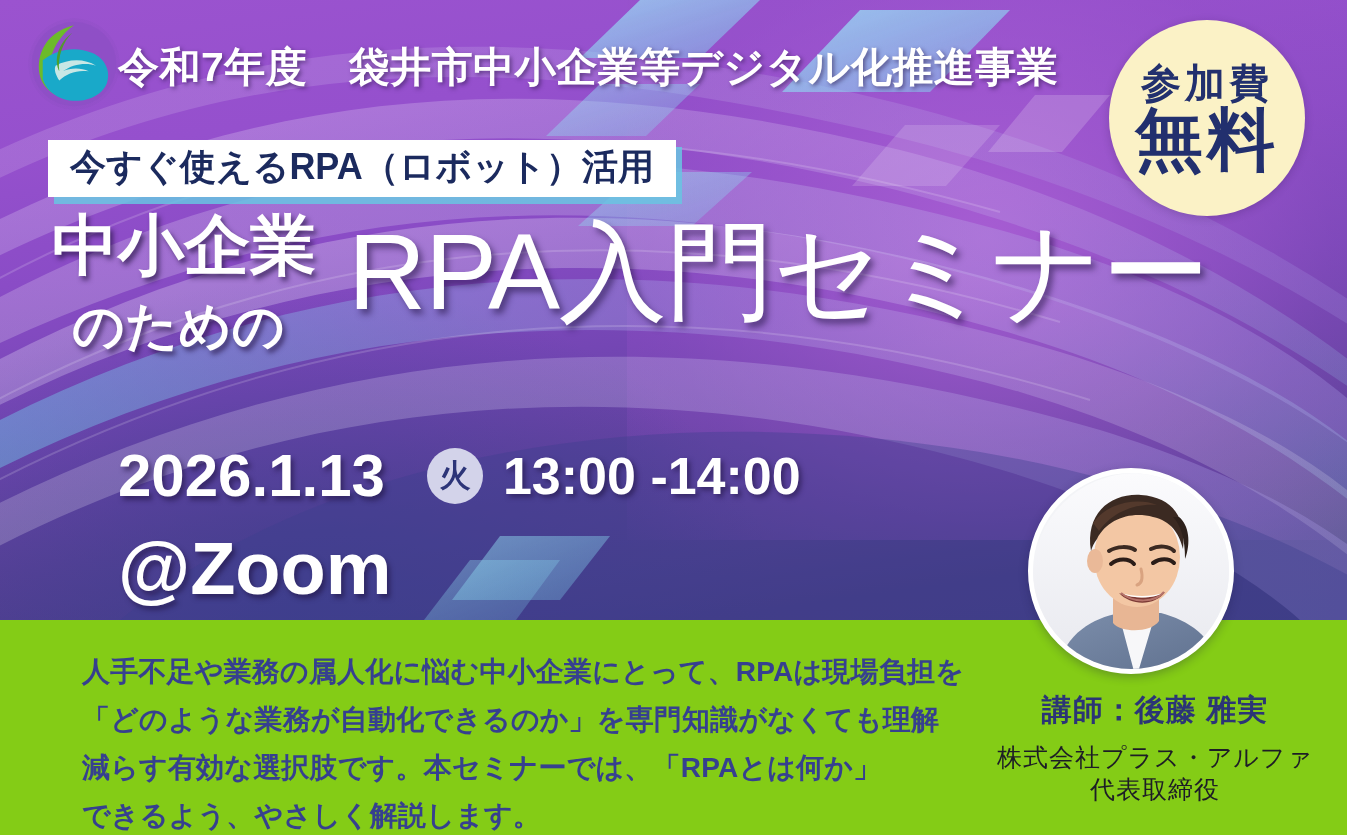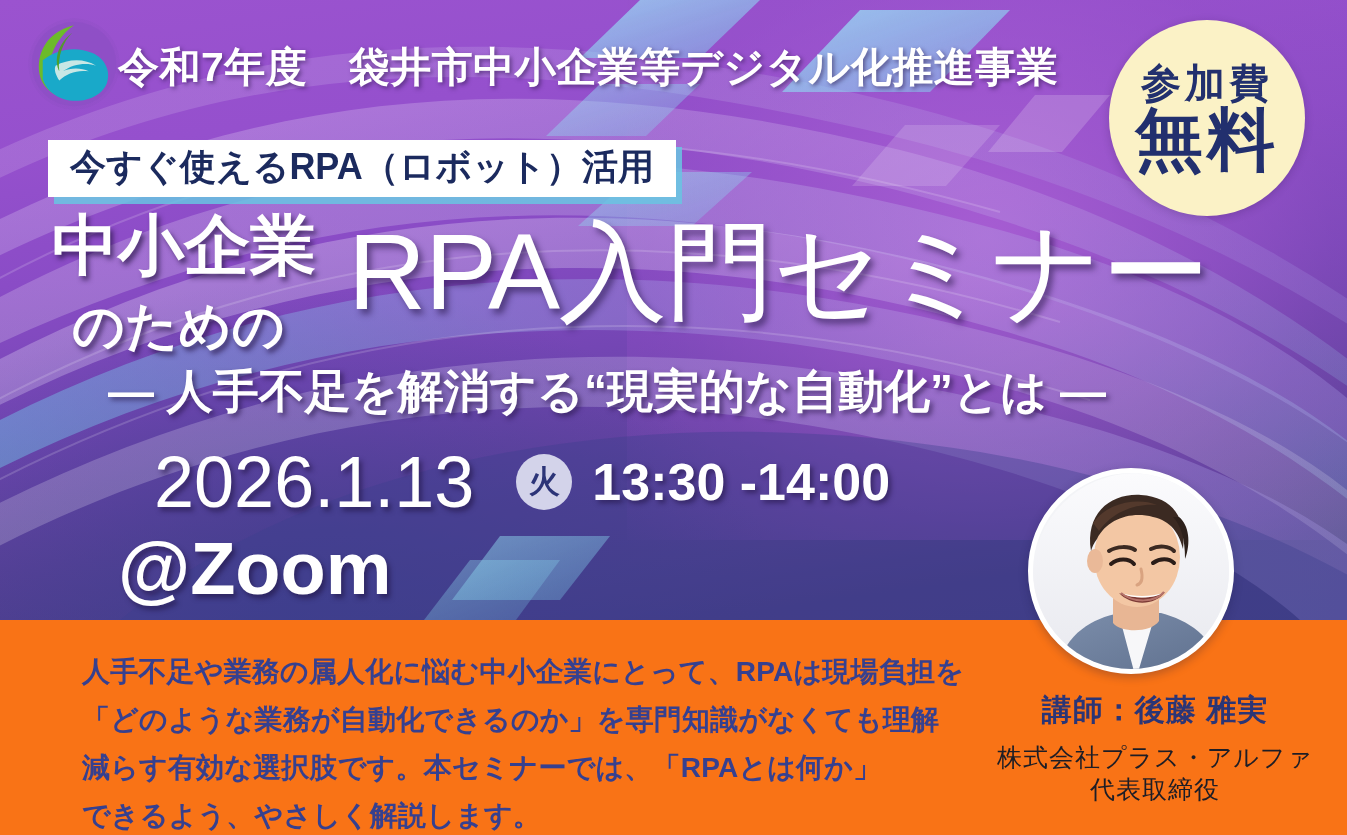--- a/index.html
+++ b/index.html
@@ -49,36 +49,36 @@
     line-height:1; white-space:nowrap; text-shadow:3px 4px 5px rgba(35,18,65,.65); }
   .t-small2{ position:absolute; left:72px; top:300px; font-size:52px; font-weight:800; color:#fff;
     line-height:1; white-space:nowrap; text-shadow:3px 4px 5px rgba(35,18,65,.65); }
   .t-big{ position:absolute; left:348px; top:218px; font-size:108px; font-weight:400; color:#fff;
     line-height:1; white-space:nowrap; letter-spacing:-1px; text-shadow:4px 5px 6px rgba(35,18,65,.55); }
 
   .t-sub{ position:absolute; left:108px; top:368px; font-size:46px; font-weight:800; color:#fff;
     line-height:1; white-space:nowrap; text-shadow:3px 3px 5px rgba(35,18,65,.6); }
 
   .date-line{ position:absolute; left:118px; top:446px; display:flex; align-items:center; }
-  .date-main{ font-size:72px; font-weight:400; color:#fff; line-height:1; letter-spacing:0px;
-    text-shadow:3px 4px 5px rgba(30,16,60,.55);margin-left:36px; }
+  .date-main{ font-size:60px; font-weight:700; color:#fff; line-height:1; letter-spacing:0px;
+    text-shadow:3px 4px 5px rgba(30,16,60,.55); }
   .dow{ width:56px; height:56px; border-radius:50%; background:#d3d3ea; color:#2c3478;
     display:flex; align-items:center; justify-content:center; font-size:31px; font-weight:800;
     margin-left:42px; margin-right:20px; }
   .time{ font-size:52px; font-weight:800; color:#fff; line-height:1; letter-spacing:0px;
     text-shadow:3px 3px 5px rgba(30,16,60,.55); white-space:nowrap; }
   .venue{ position:absolute; left:118px; top:532px; font-size:74px; font-weight:800; color:#fff;
     line-height:1; text-shadow:3px 4px 5px rgba(30,16,60,.55); }
 
   
   .portrait{ position:absolute; left:1028px; top:468px; width:206px; height:206px; border-radius:50%;
     border:5px solid #fff; overflow:hidden; background:#f3f4f7; box-shadow:0 3px 10px rgba(20,20,60,.28); z-index:6; }
 
   
-  #bottom{ position:absolute; left:0; top:620px; width:1347px; height:215px; background:#f97316; }
+  #bottom{ position:absolute; left:0; top:620px; width:1347px; height:215px; background:#84cc16; }
   .lede{ position:absolute; left:82px; top:28px; width:870px; color:#36408f;
     font-size:28px; font-weight:700; line-height:1.72; letter-spacing:.2px; }
   .lede p{ white-space:nowrap; }
 
   .speaker{ position:absolute; left:960px; top:70px; width:390px; text-align:center; }
   .sp-name{ font-size:30px; font-weight:800; color:#2b3576; letter-spacing:1px; margin-bottom:10px; }
   .sp-org{ font-size:25px; font-weight:400; color:#1d1d26; letter-spacing:1px; line-height:1.28; }
 </style>
 </head>
 <body>
@@ -161,26 +161,25 @@
     </div>
 
     <div class="free-badge">
       <div class="fb1">参加費</div>
       <div class="fb2">無料</div>
     </div>
 
     <div class="t-small1">中小企業</div>
     <div class="t-small2">のための</div>
     <div class="t-big">RPA入門セミナー</div>
-    <div class="t-sub">— 人手不足を解消する“現実的な自動化”とは —</div>
 
     <div class="date-line">
       <div class="date-main">2026.1.13</div>
       <div class="dow">火</div>
-      <div class="time">13:30 -14:00</div>
+      <div class="time">13:00 -14:00</div>
     </div>
     <div class="venue">@Zoom</div>
   </div>
 
   <div class="portrait">
     <svg viewBox="0 0 206 206" width="206" height="206">
       <defs>
         <linearGradient id="bgph" x1="0" y1="0" x2="0" y2="1">
           <stop offset="0%" stop-color="#fbfbfd"></stop>
             <stop offset="100%" stop-color="#e7e8ee"></stop>

